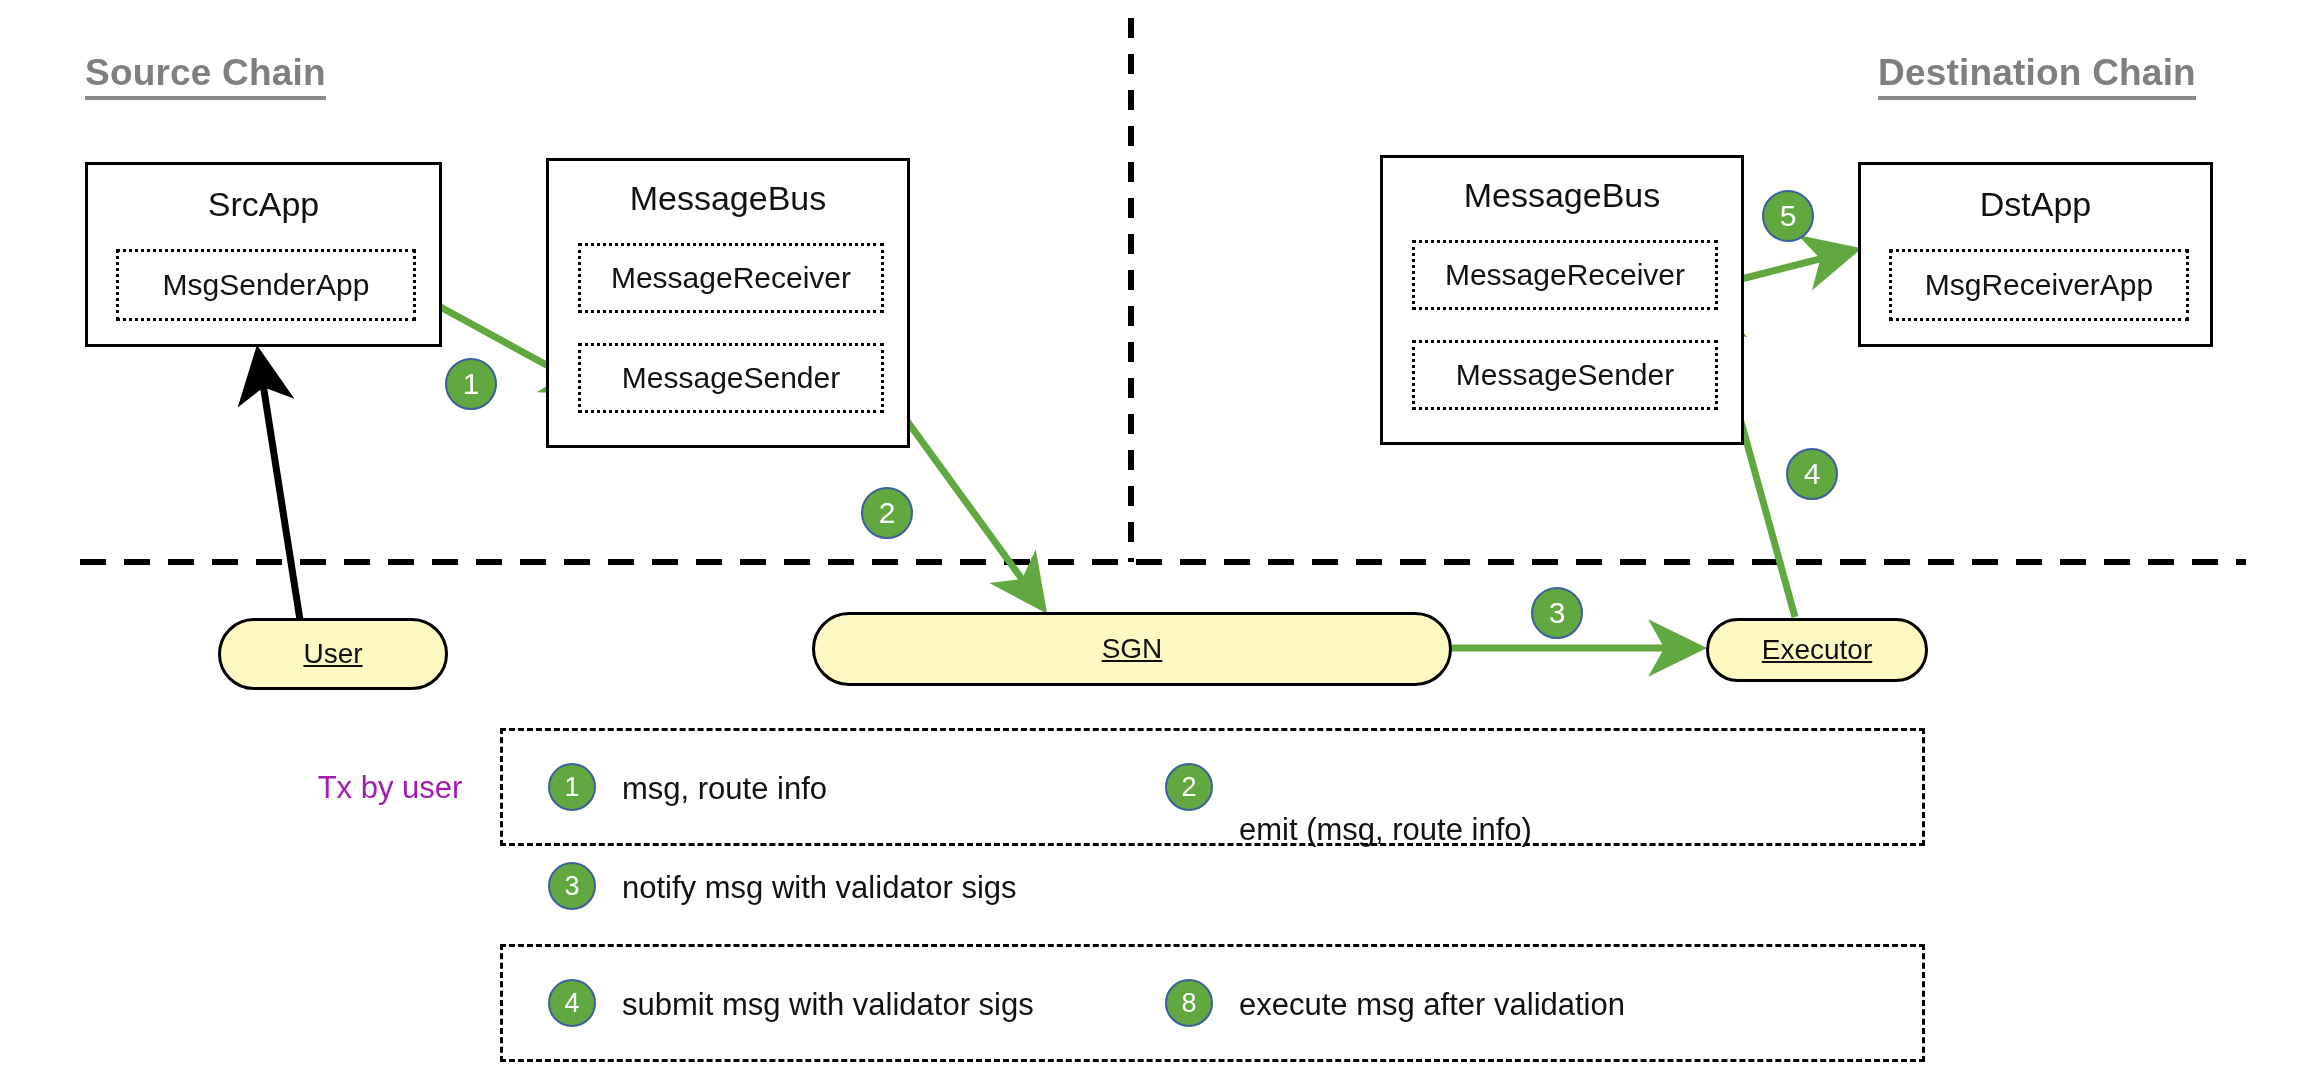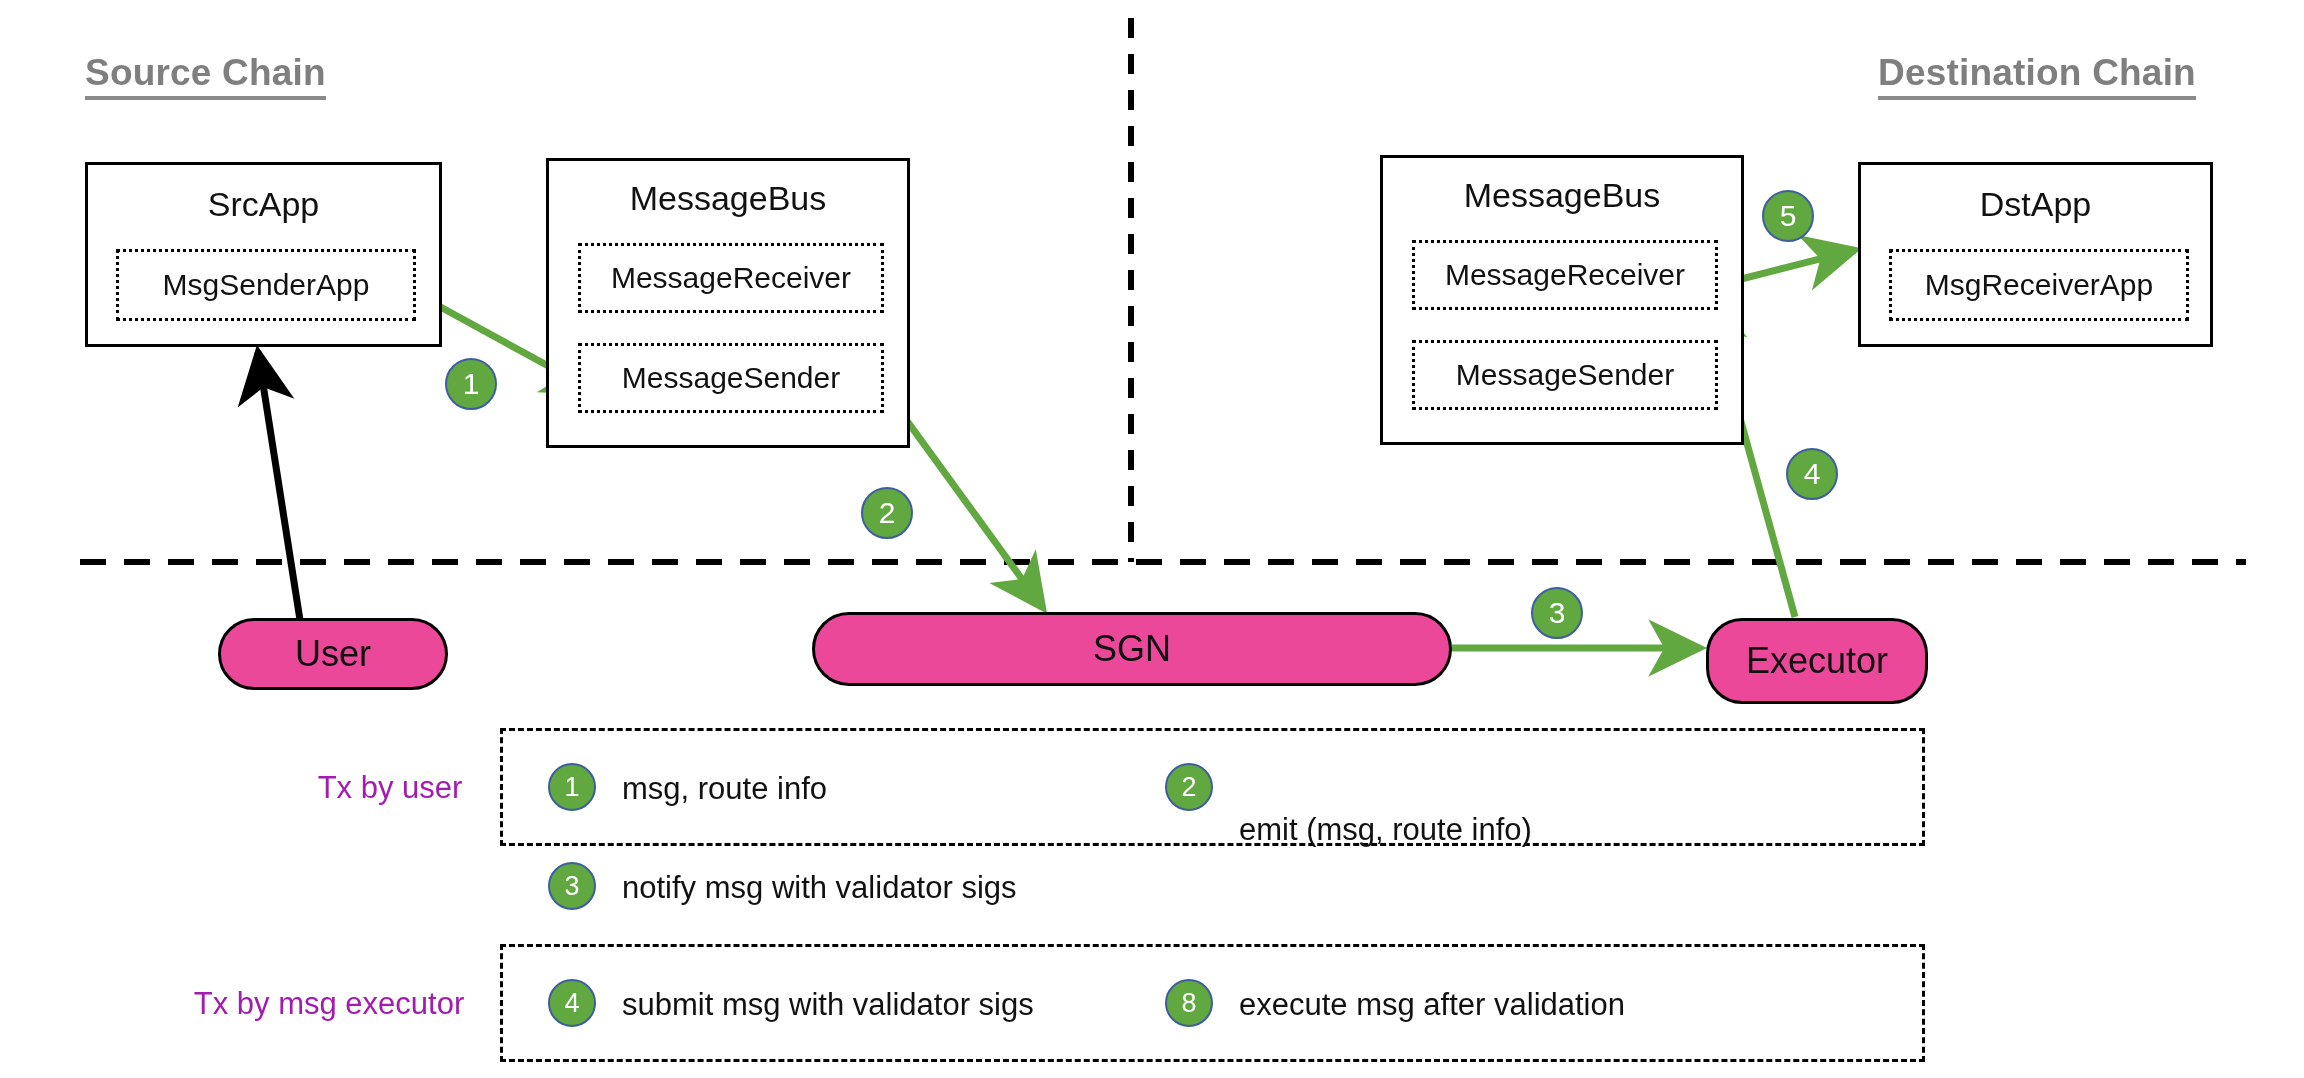--- a/index.html
+++ b/index.html
@@ -12,22 +12,22 @@
        letter-spacing:.2px;white-space:nowrap;border-bottom:4px solid #8a8a8a;
        padding-bottom:5px;line-height:1.0;}
 
   .node-box{position:absolute;border:3px solid #000;background:#fff;box-sizing:border-box;padding-left:36px;}
   .node-title{position:absolute;left:0;right:0;text-align:center;font-size:34px;color:#111;
        white-space:nowrap;}
   .sub-box{position:absolute;border:3px dotted #000;background:#fff;box-sizing:border-box;
        display:flex;align-items:center;justify-content:center;font-size:30px;color:#111;
        white-space:nowrap;}
 
-  .pill{position:absolute;border:3px solid #000;background:#ec4899;box-sizing:border-box;
-       display:flex;align-items:center;justify-content:center;font-size:36px;color:#111;}
+  .pill{position:absolute;border:3px solid #000;background:#fef9c3;box-sizing:border-box;
+       display:flex;align-items:center;justify-content:center;font-size:28px;color:#111;text-decoration:underline;}
 
   .badge{position:absolute;border-radius:50%;background:#60a83f;border:2px solid #3d5f9e;
        box-sizing:border-box;display:flex;align-items:center;justify-content:center;
        color:#fff;font-size:30px;line-height:1;}
   .badge.sm{font-size:27px;}
 
   .legend-box{position:absolute;border:3px dashed #000;box-sizing:border-box;background:transparent;}
   .legend-label{position:absolute;font-size:31px;color:#a21caf;white-space:nowrap;text-align:center;}
   .legend-text{position:absolute;font-size:31px;color:#111;white-space:nowrap;}
 </style>
@@ -85,42 +85,41 @@
 
   <div class="node-box" style="left:1858px;top:162px;width:355px;height:185px;">
     <div class="node-title" style="top:20px;">DstApp</div>
     <div class="sub-box" style="left:28px;top:84px;width:300px;height:72px;">MsgReceiverApp</div>
   </div>
 
   <div class="pill" style="left:218px;top:618px;width:230px;height:72px;border-radius:36px;">User</div>
 
   <div class="pill" style="left:812px;top:612px;width:640px;height:74px;border-radius:37px;">SGN</div>
 
-  <div class="pill" style="left:1706px;top:618px;width:222px;height:86px;border-radius:36px;">Executor</div>
+  <div class="pill" style="left:1706px;top:618px;width:222px;height:64px;border-radius:36px;">Executor</div>
 
   <div class="badge" style="left:445px;top:358px;width:52px;height:52px;">1</div>
   <div class="badge" style="left:861px;top:487px;width:52px;height:52px;">2</div>
   <div class="badge" style="left:1531px;top:587px;width:52px;height:52px;">3</div>
   <div class="badge" style="left:1786px;top:448px;width:52px;height:52px;">4</div>
   <div class="badge" style="left:1762px;top:190px;width:52px;height:52px;">5</div>
 
   <div class="legend-box" style="left:500px;top:728px;width:1425px;height:118px;"></div>
   <div class="legend-label" style="left:300px;top:770px;width:180px;">Tx by user</div>
 
   <div class="badge sm" style="left:548px;top:763px;width:48px;height:48px;">1</div>
   <div class="legend-text" style="left:622px;top:771px;">msg, route info</div>
 
   <div class="badge sm" style="left:1165px;top:763px;width:48px;height:48px;">2</div>
   <div class="legend-text" style="left:1239px;top:812px;">emit (msg, route info)</div>
 
   <div class="badge sm" style="left:548px;top:862px;width:48px;height:48px;">3</div>
   <div class="legend-text" style="left:622px;top:870px;">notify msg with validator sigs</div>
 
   <div class="legend-box" style="left:500px;top:944px;width:1425px;height:118px;"></div>
-  <div class="legend-label" style="left:178px;top:986px;width:302px;">Tx by msg executor</div>
 
   <div class="badge sm" style="left:548px;top:979px;width:48px;height:48px;">4</div>
   <div class="legend-text" style="left:622px;top:987px;">submit msg with validator sigs</div>
 
   <div class="badge sm" style="left:1165px;top:979px;width:48px;height:48px;">8</div>
   <div class="legend-text" style="left:1239px;top:987px;">execute msg after validation</div>
 
 </div>
 
 </body></html>

